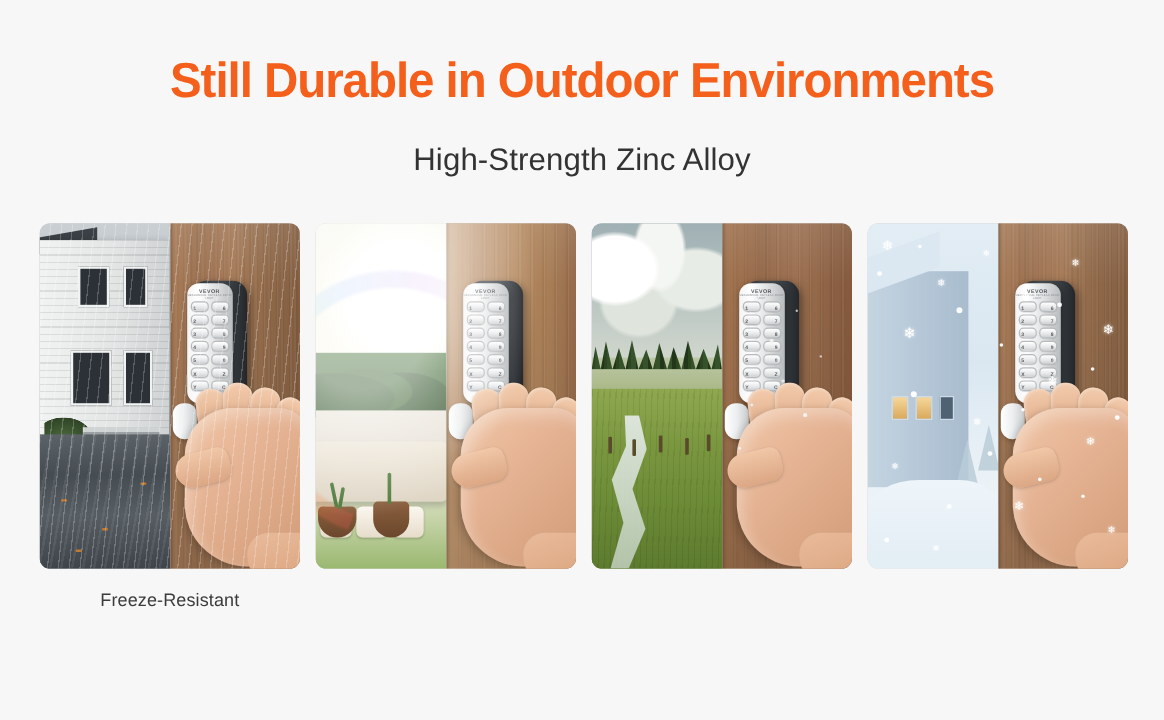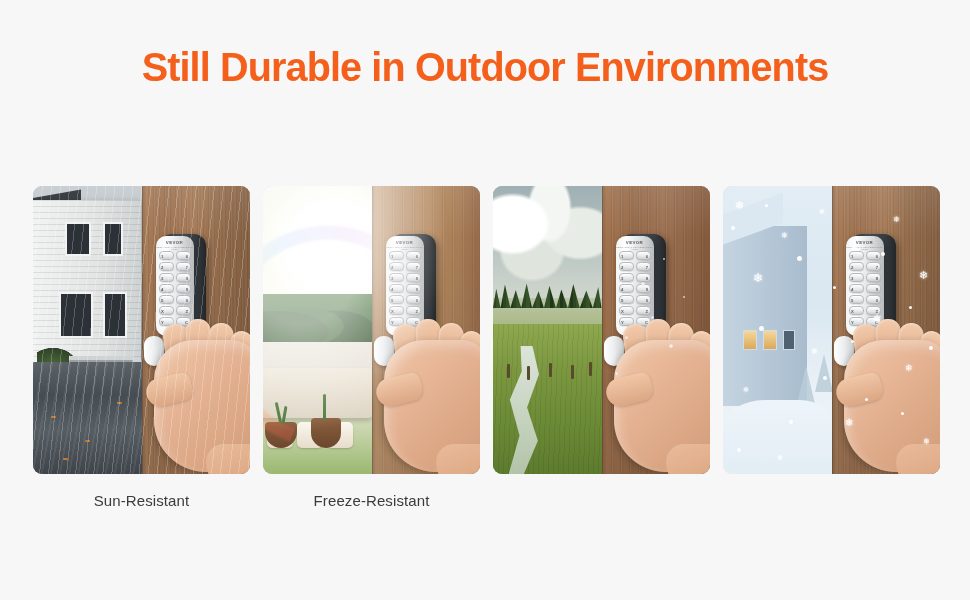--- a/index.html
+++ b/index.html
@@ -321,20 +321,21 @@
     flex:0 0 217px; text-align:center;
     font-size:15px; color:#3b3b3b; letter-spacing:.1px;
   }
 </style>
 </head>
 <body>
 
 <div class="page">
 
   <div class="headline">Still Durable in Outdoor Environments</div>
+  <div class="subhead">High-Strength Zinc Alloy</div>
 
   <div class="strip">
 
     <div class="panel">
       <div class="scene sc-rain">
         <div class="roof-dark"></div>
         <div class="house">
           <div class="win w1"></div>
           <div class="win w2"></div>
           <div class="win w3"></div>
@@ -694,17 +695,16 @@
         <div class="dot" style="left:178px;top:226px;width:3px;height:3px;"></div>
         <div class="dot" style="left:14px;top:262px;width:4px;height:4px;"></div>
         <div class="dot" style="left:206px;top:160px;width:4px;height:4px;"></div>
         <div class="dot" style="left:128px;top:154px;width:3px;height:3px;"></div>
       </div>
     </div>
 
   </div>
 
   <div class="captions">
-    <div class="caption">Sun-Resistant</div>
     <div class="caption">Freeze-Resistant</div>
   </div>
 
 </div>
 
 </body></html>

